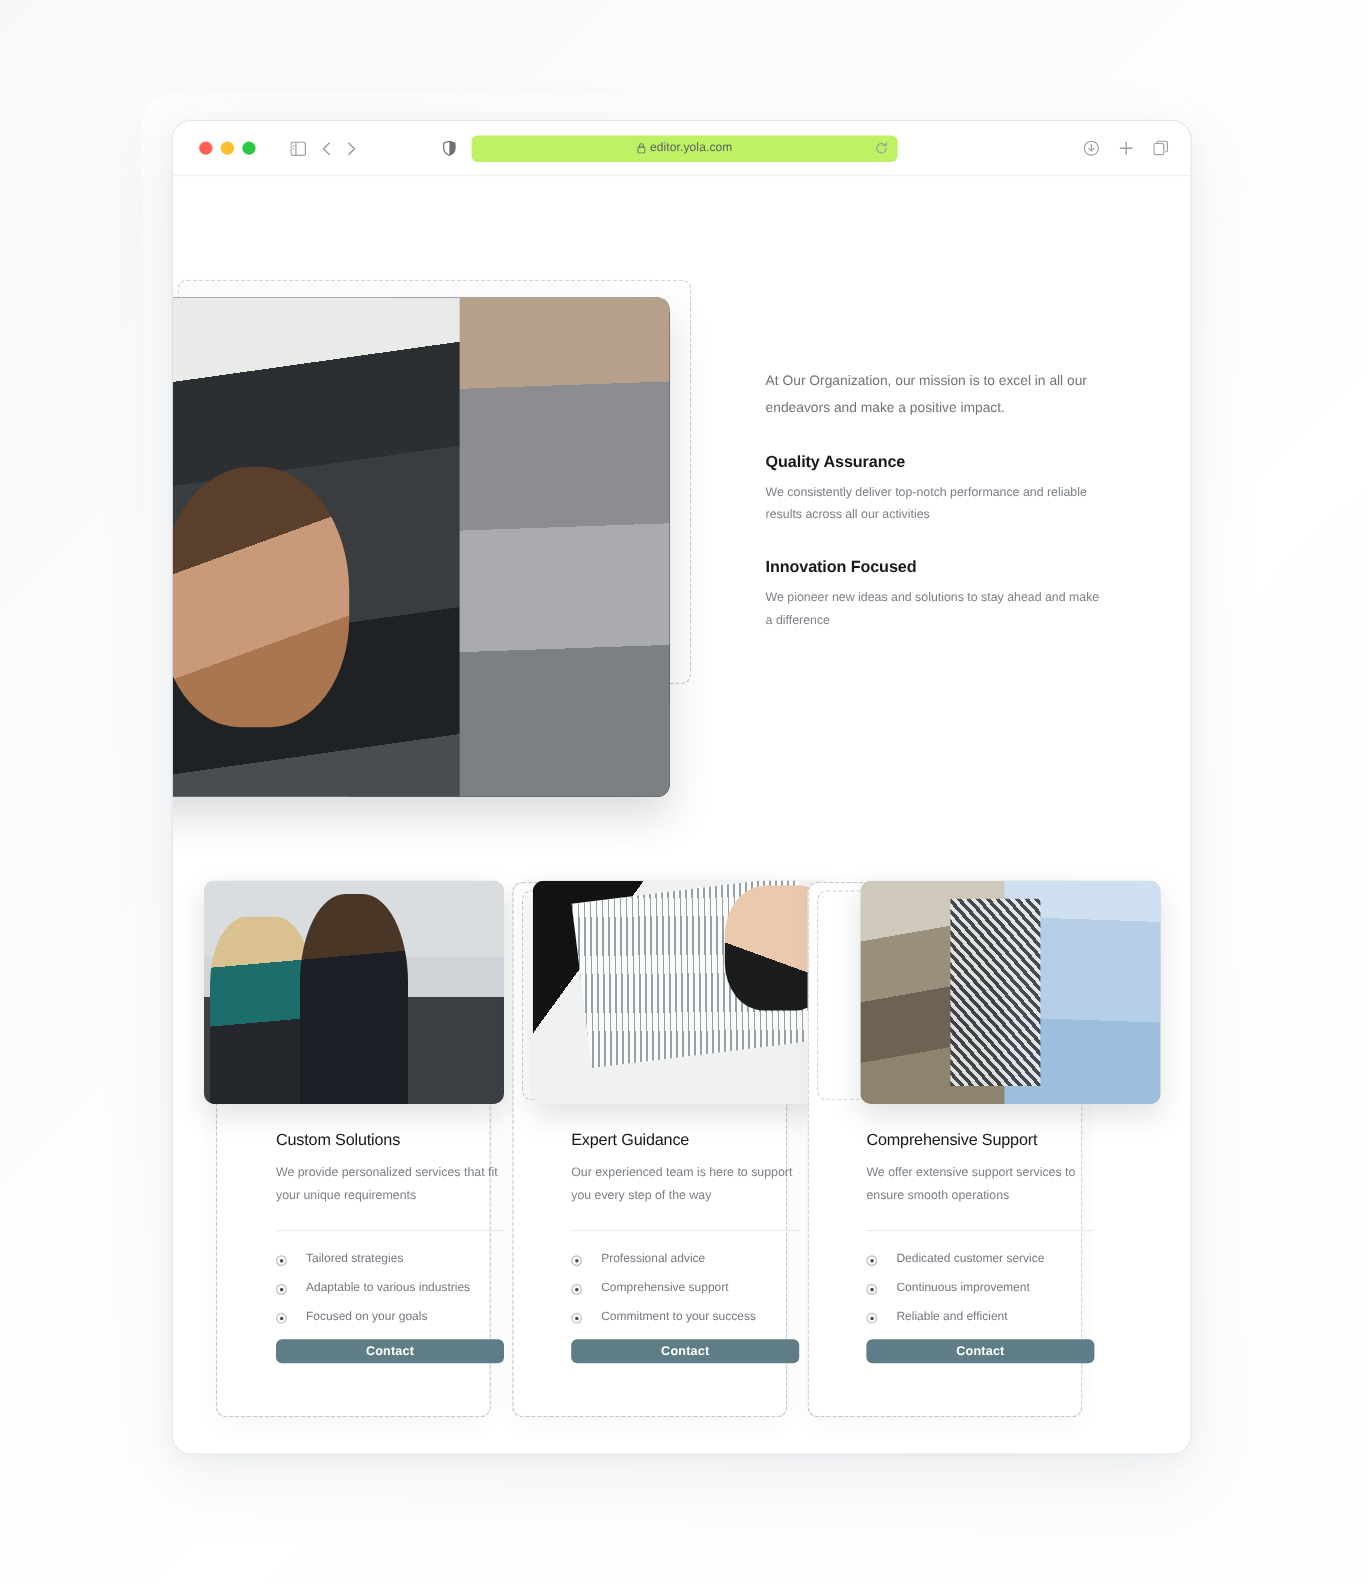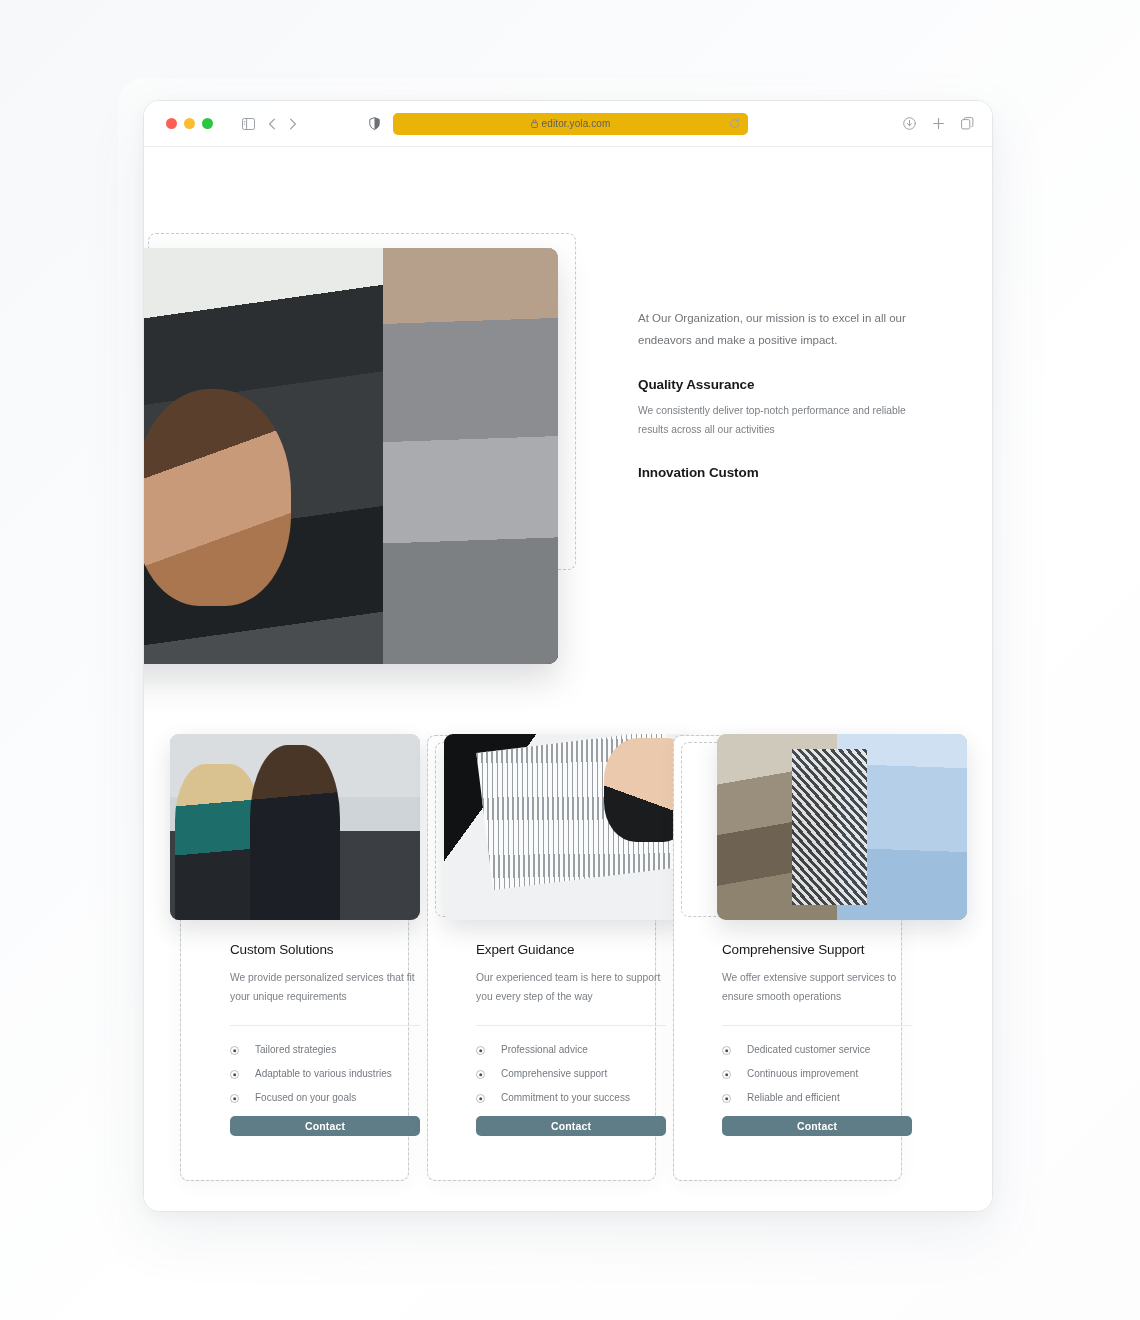--- a/index.html
+++ b/index.html
@@ -58,21 +58,21 @@
 
   .urlbar-wrap {
     position: absolute;
     left: 249px;
     width: 355px;
     display: flex; align-items: center;
   }
   .urlbar {
     flex: 1;
     height: 22px;
-    background: #eab308;
+    background: #bef264;
     border-radius: 5px;
     display: flex; align-items: center; justify-content: center;
     position: relative;
   }
   .url-text {
     font-size: 10px;
     color: #5c6063;
     letter-spacing: .1px;
   }
   .lock-ico { margin-right: 4px; display: flex; align-items: center; color: #6d7174; }
@@ -431,21 +431,22 @@
 
     <div class="hero-text">
       <p class="hero-sub">At Our Organization, our mission is to excel in all our endeavors and make a positive impact.</p>
 
       <div class="feature">
         <div class="feature-title">Quality Assurance</div>
         <div class="feature-body">We consistently deliver top-notch performance and reliable results across all our activities</div>
       </div>
 
       <div class="feature">
-        <div class="feature-title">Innovation Custom</div>
+        <div class="feature-title">Innovation Focused</div>
+        <div class="feature-body">We pioneer new ideas and solutions to stay ahead and make a difference</div>
       </div>
     </div>
 
     <div class="cards-row">
 
       <div class="card-body c1"></div>
       <div class="dashed card-slot c1"></div>
       <div class="dashed card-img-slot c1"></div>
       <div class="card-photo c1">
         <div class="scene sc-team"></div>

